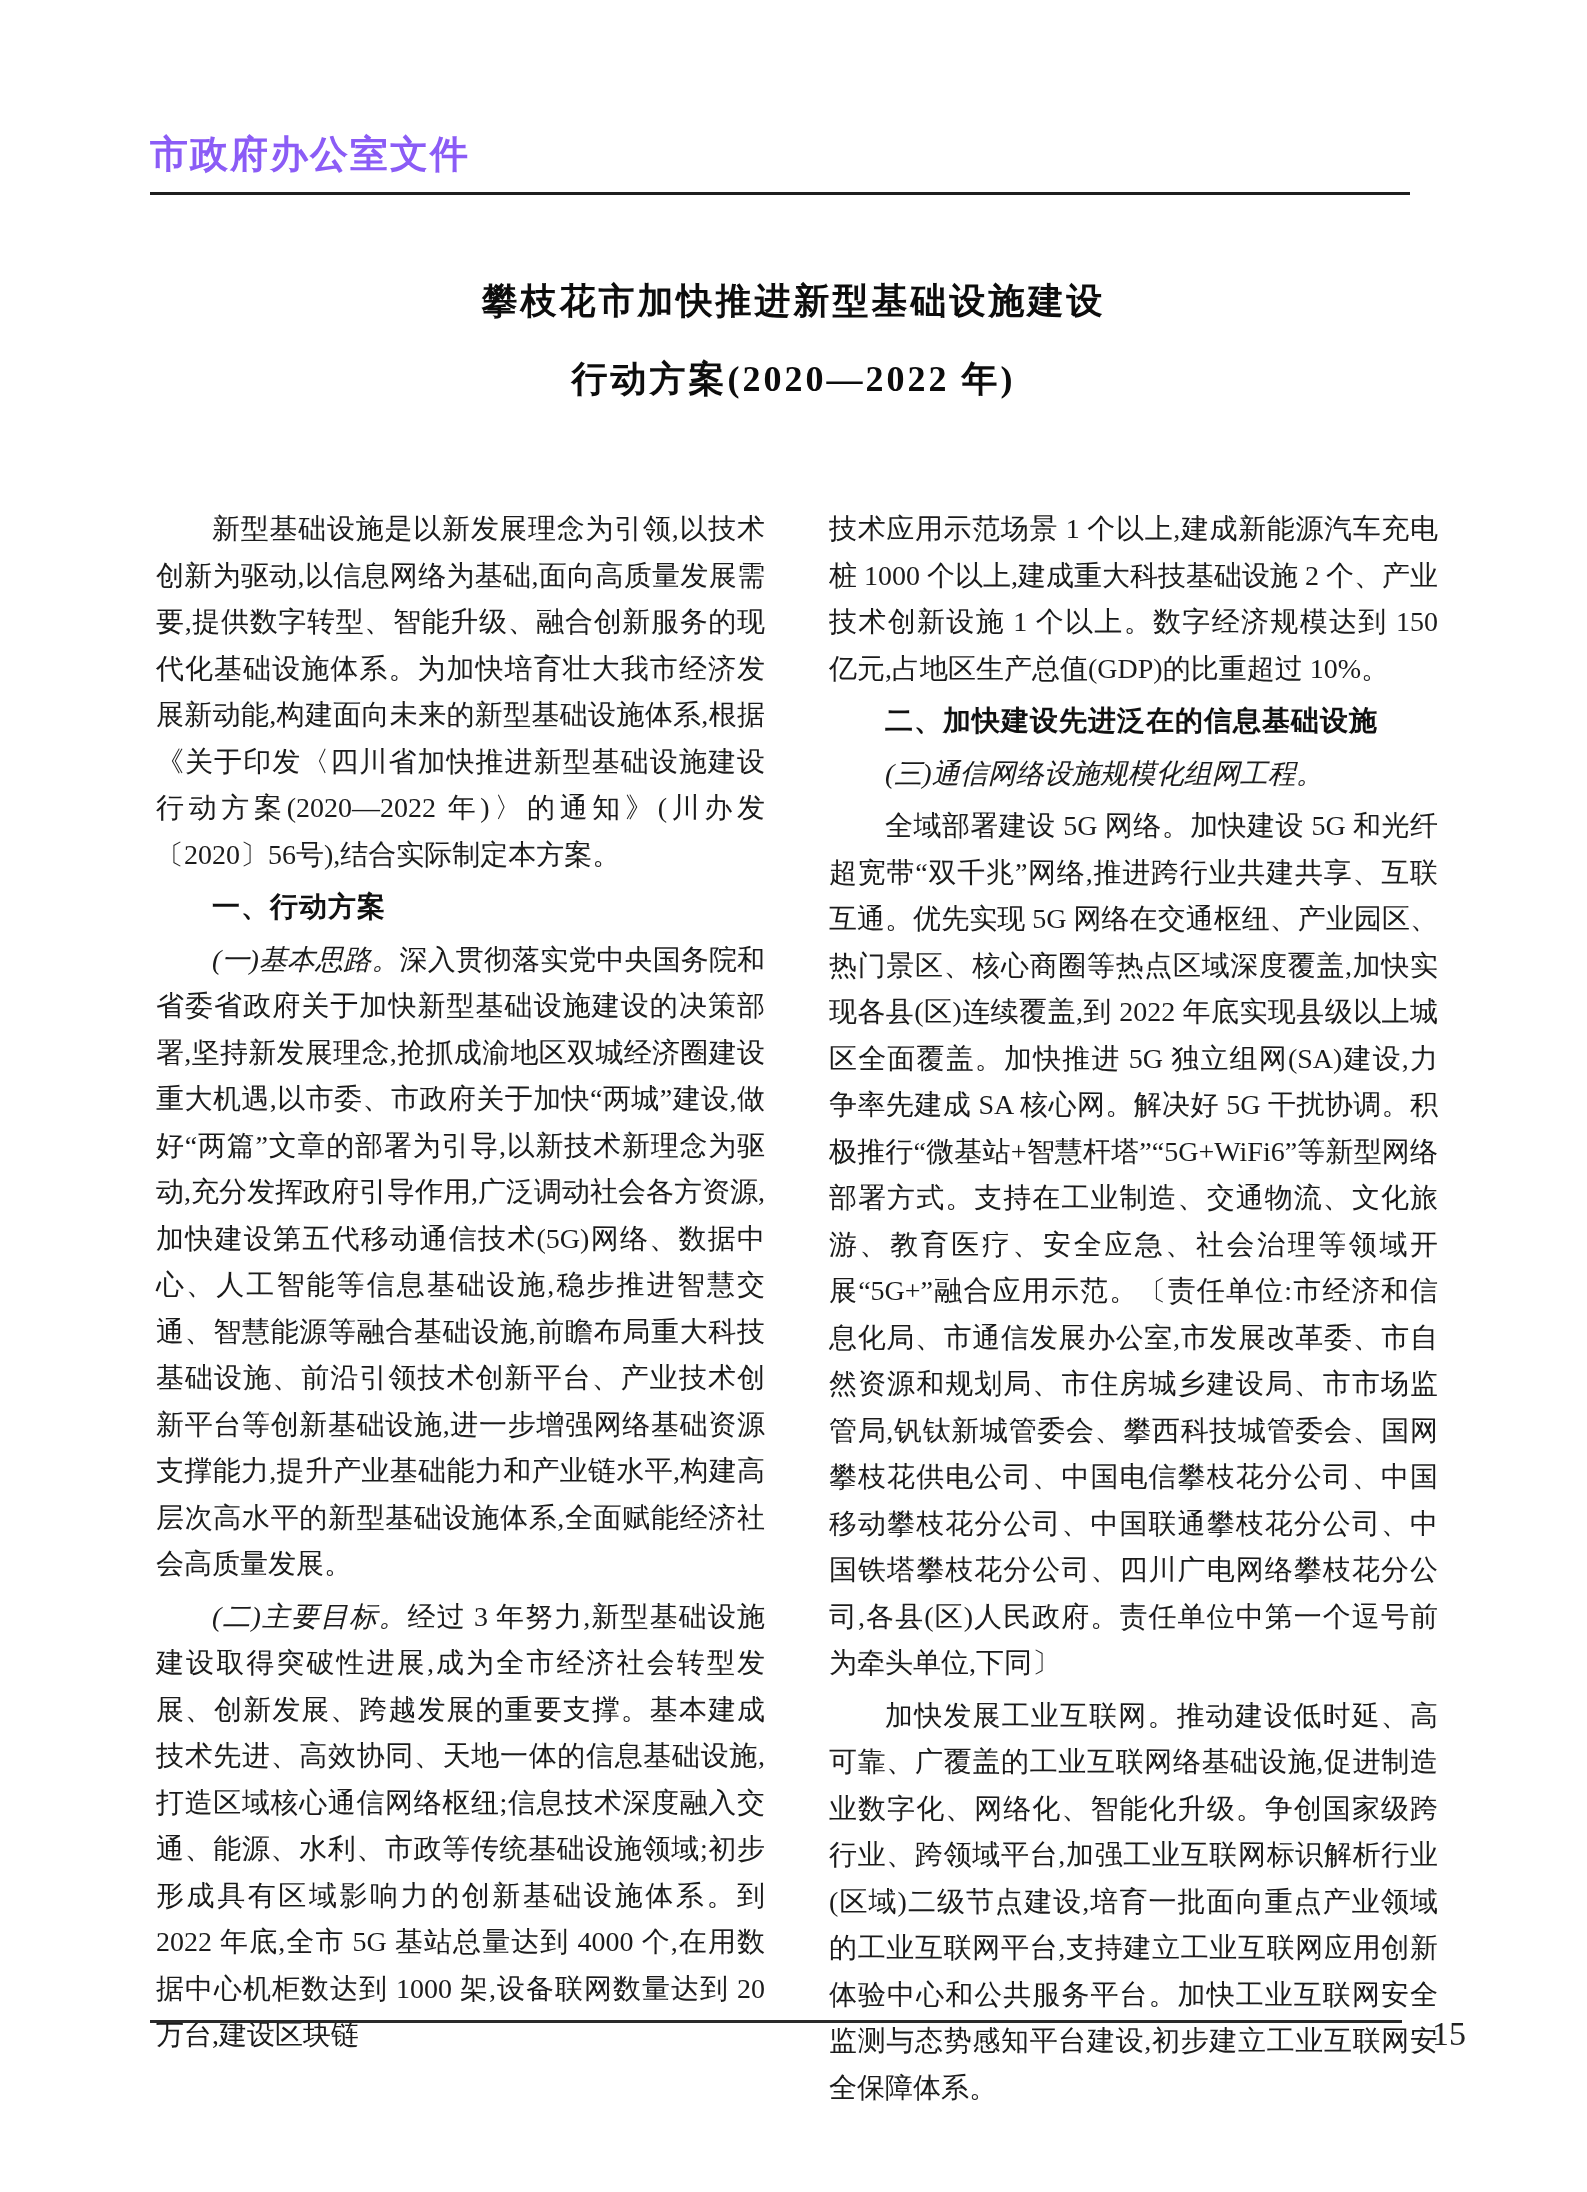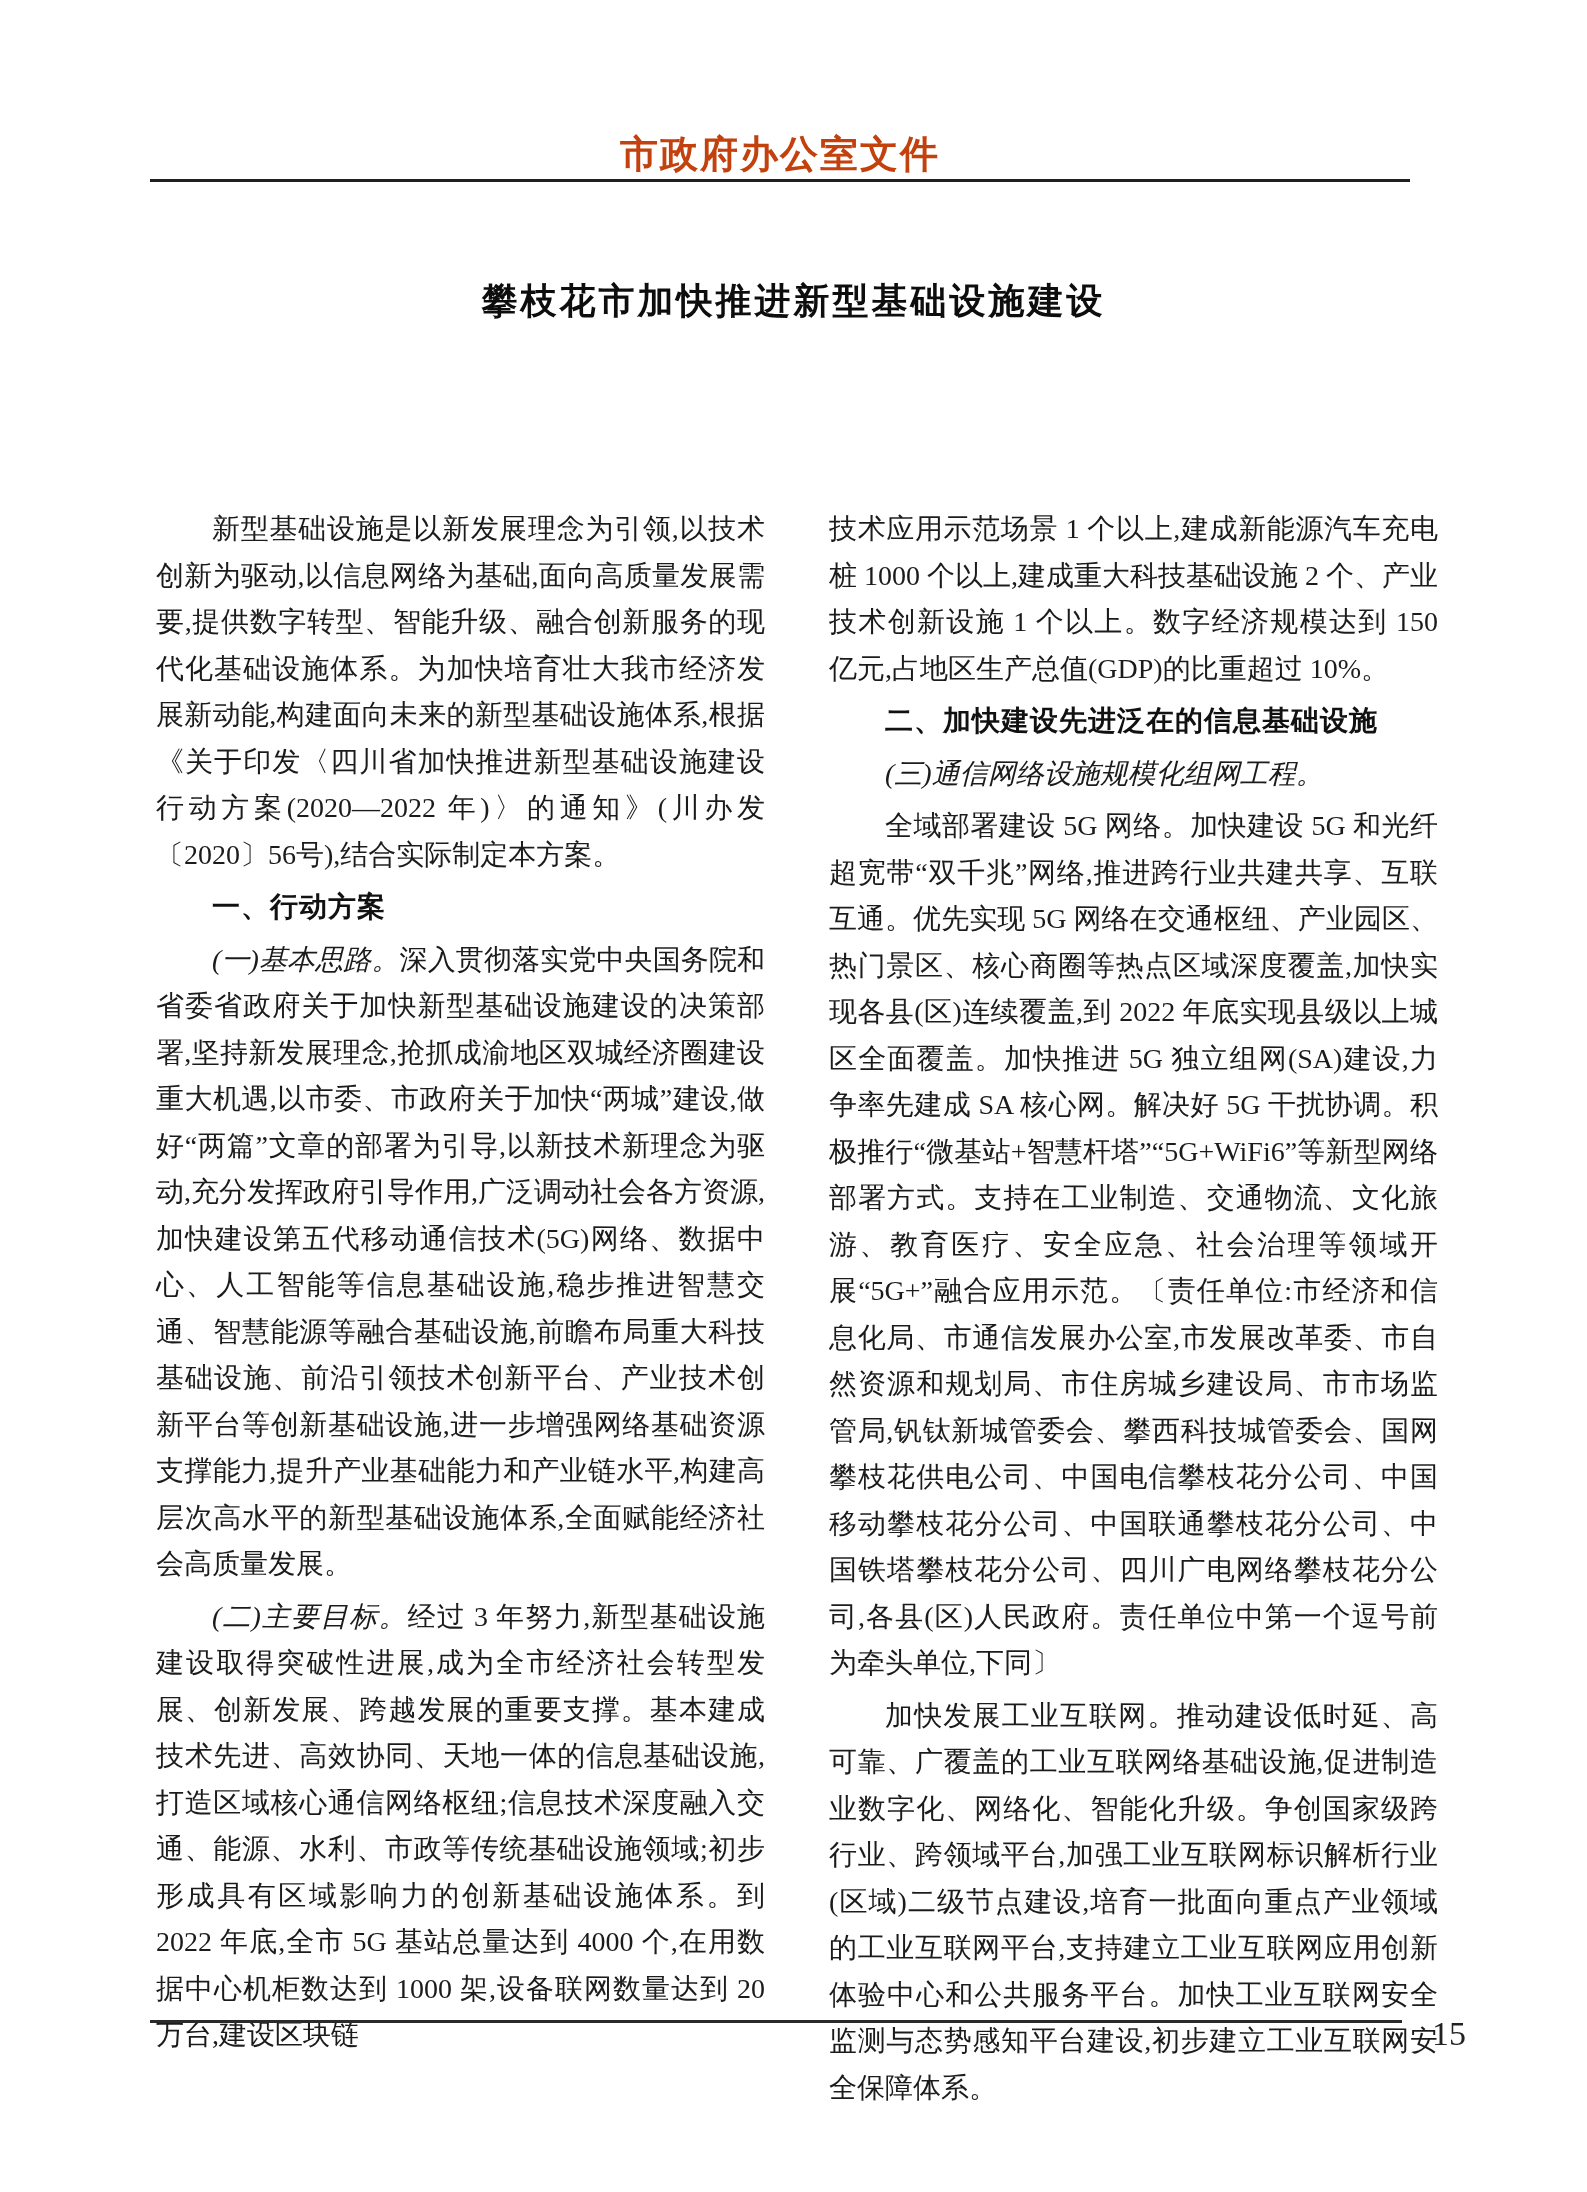--- a/index.html
+++ b/index.html
@@ -13,28 +13,28 @@
     position: relative;
     font-family: "Liberation Serif", serif;
     color: #1a1a1a;
     overflow: hidden;
   }
   .doc-header {
     position: absolute;
     left: 150px;
     top: 132px;
     width: 1260px;
-    text-align: center;
+    text-align: left;
     font-family: "Liberation Sans", sans-serif;
     font-weight: bold;
     font-size: 38px;
     line-height: 44px;
-    color: #c2410c;
+    color: #8b5cf6;
     border-bottom: 3px solid #1f1f1f;
-    padding-bottom: 3px;
+    padding-bottom: 16px;
     letter-spacing: 2px;
   }
   .doc-title {
     position: absolute;
     left: 0;
     top: 262px;
     width: 100%;
     text-align: center;
     font-family: "Liberation Serif", serif;
     font-weight: bold;
@@ -84,20 +84,21 @@
 </style>
 </head>
 <body>
 
 <div class="doc-header">
   <span>市政府办公室文件</span>
 </div>
 
 <div class="doc-title">
   <div>攀枝花市加快推进新型基础设施建设</div>
+  <div>行动方案(2020—2022 年)</div>
 </div>
 
 <div class="col col-left">
   <p class="indent"><span>新型基础设施是以新发展理念为引领,以技术创新为驱动,以信息网络为基础,面向高质量发展需要,提供数字转型、智能升级、融合创新服务的现代化基础设施体系。为加快培育壮大我市经济发展新动能,构建面向未来的新型基础设施体系,根据《关于印发〈四川省加快推进新型基础设施建设行动方案(2020—2022 年)〉的通知》(川办发〔2020〕56号),结合实际制定本方案。</span></p>
   <p class="section-heading"><span>一、行动方案</span></p>
   <p class="indent"><span class="kaiti">(一)基本思路。</span><span>深入贯彻落实党中央国务院和省委省政府关于加快新型基础设施建设的决策部署,坚持新发展理念,抢抓成渝地区双城经济圈建设重大机遇,以市委、市政府关于加快“两城”建设,做好“两篇”文章的部署为引导,以新技术新理念为驱动,充分发挥政府引导作用,广泛调动社会各方资源,加快建设第五代移动通信技术(5G)网络、数据中心、人工智能等信息基础设施,稳步推进智慧交通、智慧能源等融合基础设施,前瞻布局重大科技基础设施、前沿引领技术创新平台、产业技术创新平台等创新基础设施,进一步增强网络基础资源支撑能力,提升产业基础能力和产业链水平,构建高层次高水平的新型基础设施体系,全面赋能经济社会高质量发展。</span></p>
   <p class="indent"><span class="kaiti">(二)主要目标。</span><span>经过 3 年努力,新型基础设施建设取得突破性进展,成为全市经济社会转型发展、创新发展、跨越发展的重要支撑。基本建成技术先进、高效协同、天地一体的信息基础设施,打造区域核心通信网络枢纽;信息技术深度融入交通、能源、水利、市政等传统基础设施领域;初步形成具有区域影响力的创新基础设施体系。到 2022 年底,全市 5G 基站总量达到 4000 个,在用数据中心机柜数达到 1000 架,设备联网数量达到 20 万台,建设区块链</span></p>
 </div>
 
 <div class="col col-right">

